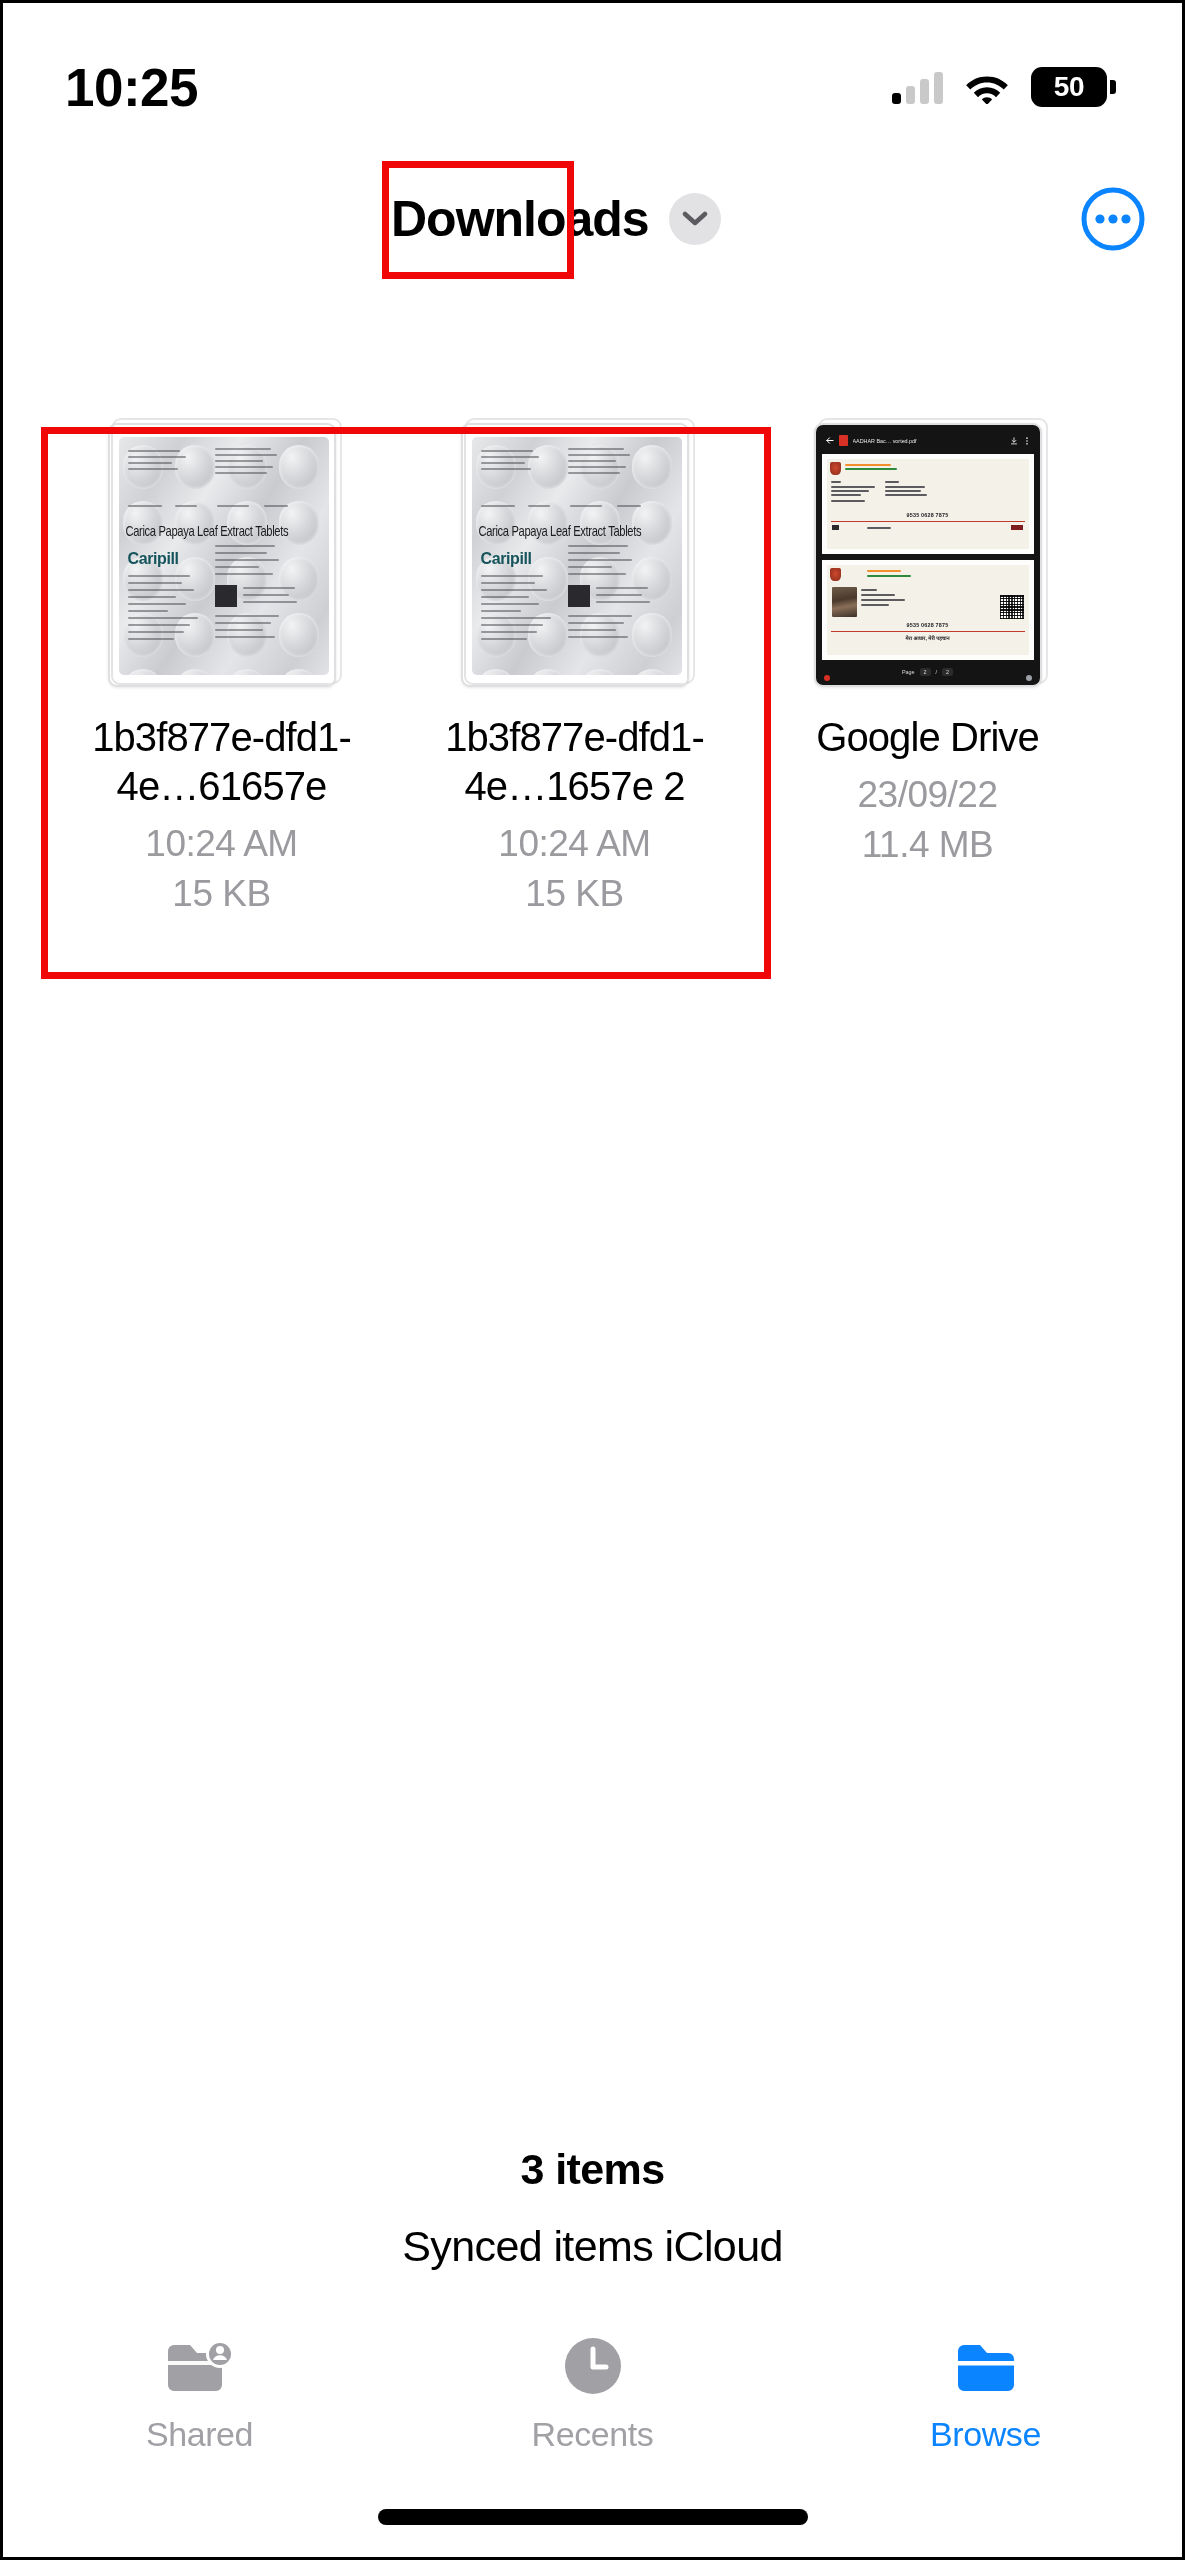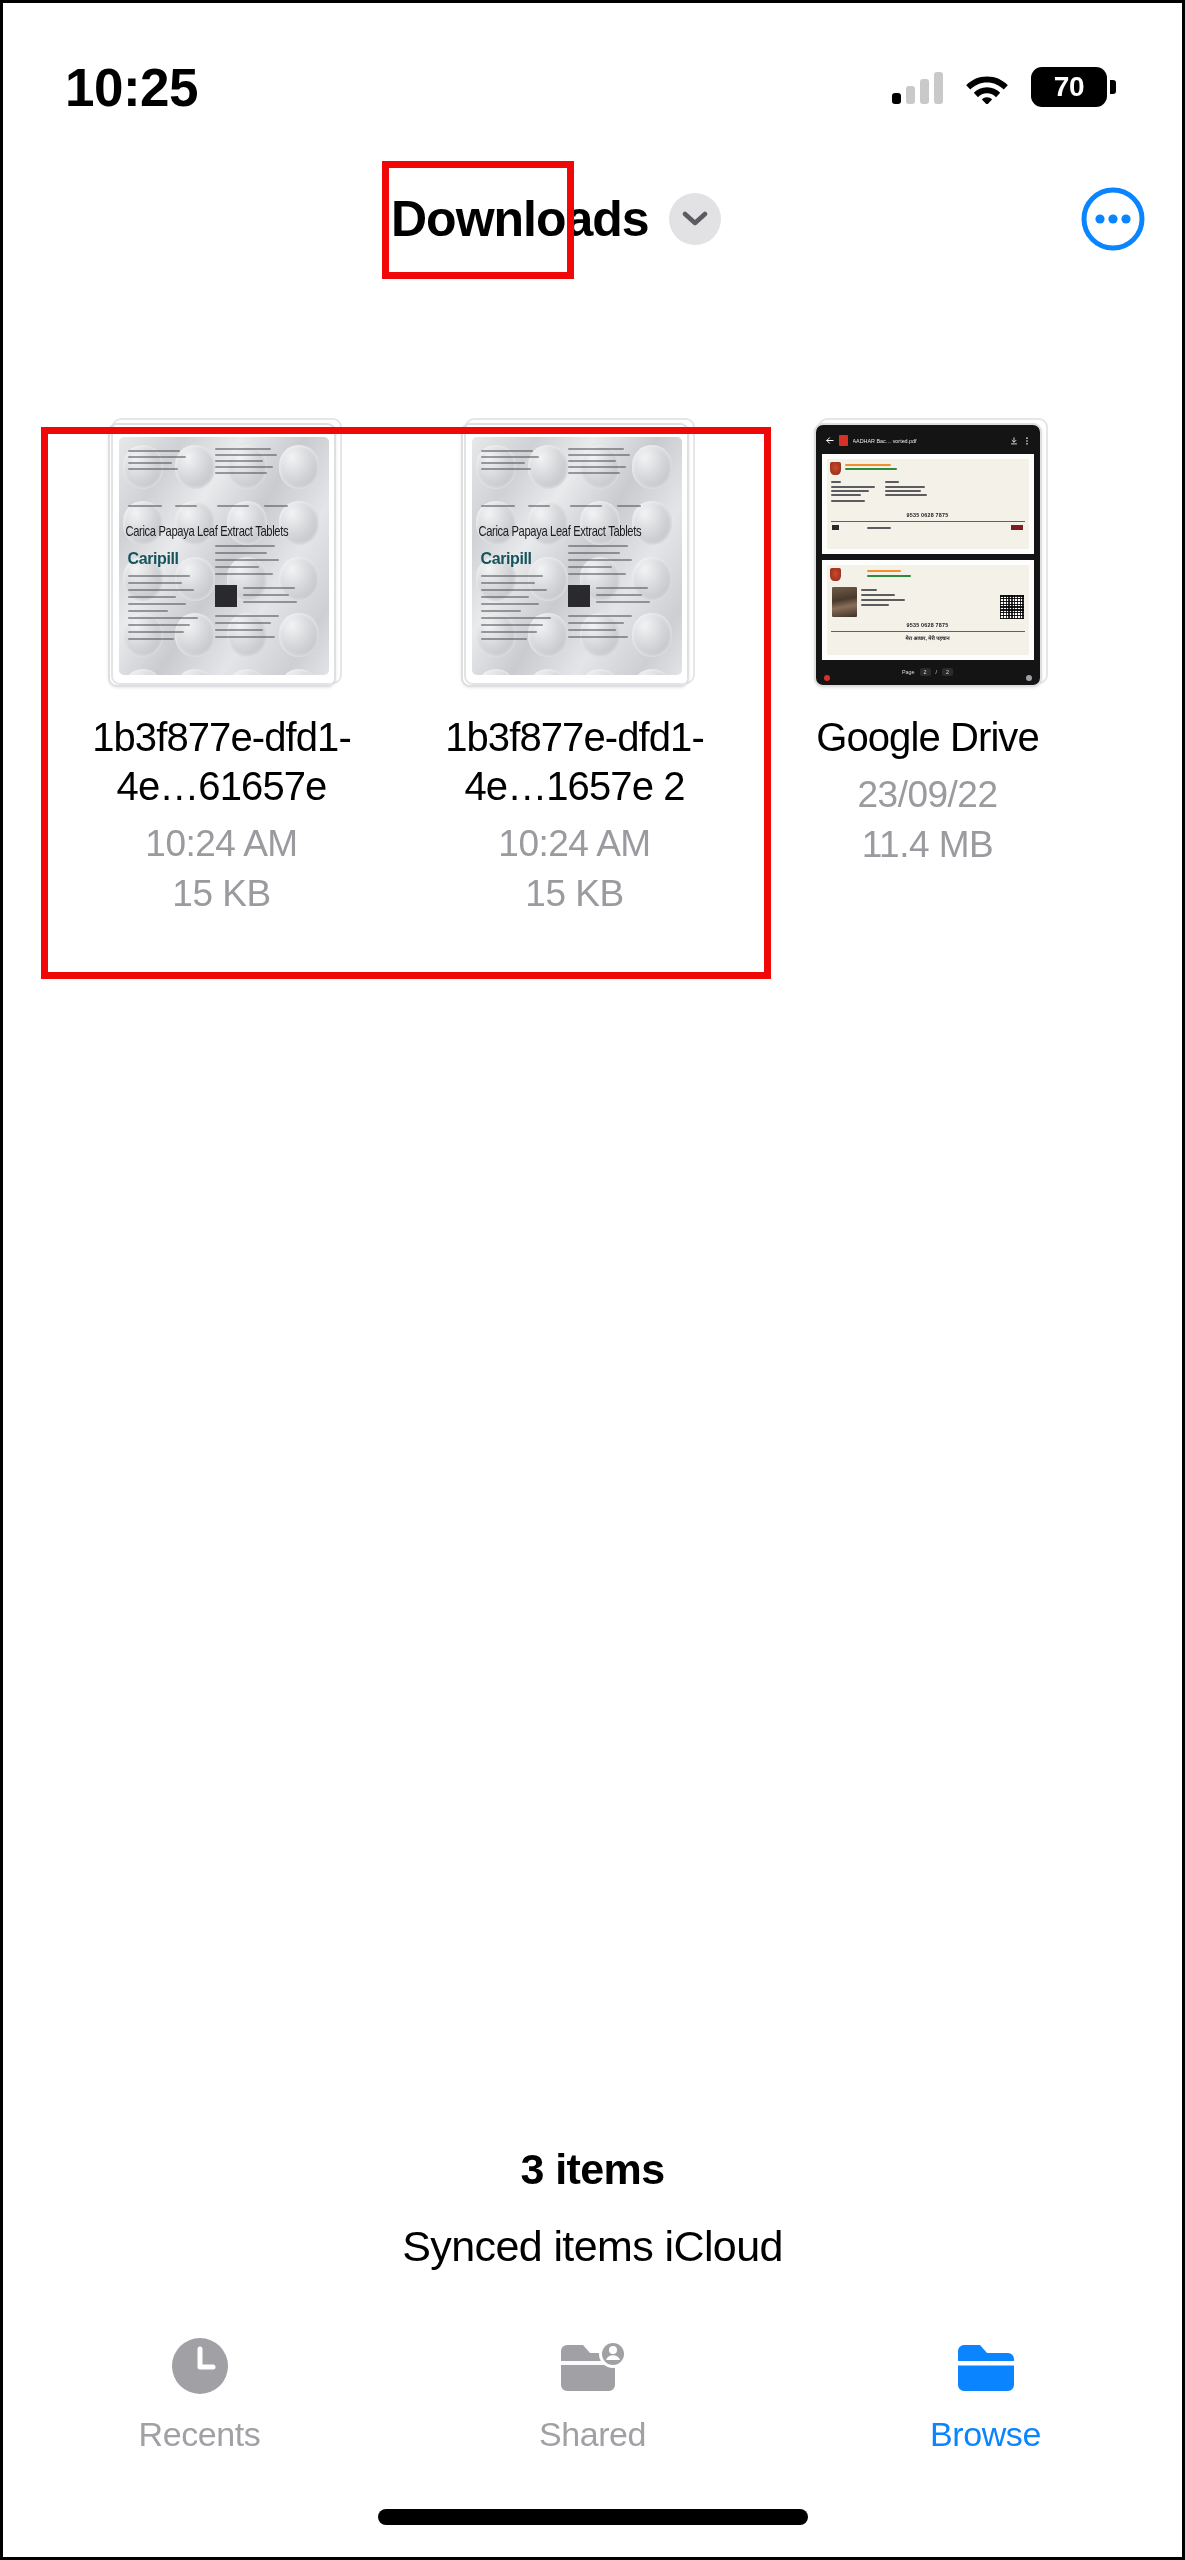--- a/index.html
+++ b/index.html
@@ -423,21 +423,21 @@
           <i></i>
           <i></i>
       </div>
       <svg class="wifi-icon" viewBox="0 0 44 34">
         <path d="M22 6.5C13.6 6.5 6.2 9.9 1.2 15.3l4.1 4.3C9.5 15.2 15.4 12.5 22 12.5s12.5 2.7 16.7 7.1l4.1-4.3C37.8 9.9 30.4 6.5 22 6.5z" fill="#000"></path>
         <path d="M22 17.2c-5.3 0-10 2.1-13.2 5.6l4.2 4.4c2.2-2.4 5.4-3.9 9-3.9s6.8 1.5 9 3.9l4.2-4.4c-3.2-3.5-7.9-5.6-13.2-5.6z" fill="#000"></path>
         <path d="M22 27.2c-2 0-3.8.9-5.1 2.3L22 34.8l5.1-5.3c-1.3-1.4-3.1-2.3-5.1-2.3z" fill="#000"></path>
       </svg>
       <div class="battery">
         <div class="battery-body">
-          <span class="battery-level">70</span>
+          <span class="battery-level">50</span>
         </div>
         <div class="battery-nub"></div>
       </div>
     </div>
   </div>
 
   <div class="nav-bar">
 
     <div class="title-group">
       <span class="folder-title">Downloads</span>
@@ -697,42 +697,42 @@
 
   <div class="footer-status">
     <div class="items-count">3 items</div>
     <div class="sync-text">Synced items iCloud</div>
   </div>
 
   <div class="tab-bar">
 
     <div class="tab inactive">
       <div class="tab-icon">
-        <svg width="62" height="62" viewBox="0 0 62 62">
-          <circle cx="31" cy="31" r="28" fill="#a0a0a5"></circle>
-          <path d="M31 14 V32 H44" stroke="#fff" stroke-width="5" fill="none" stroke-linecap="round" stroke-linejoin="round"></path>
-        </svg>
-      </div>
-      <div class="tab-label">Recents</div>
-    </div>
-
-    <div class="tab inactive">
-      <div class="tab-icon">
         <svg width="72" height="62" viewBox="0 0 72 62">
           <path d="M4 16a6 6 0 016-6h16l7 8h19a6 6 0 016 6v26a6 6 0 01-6 6H10a6 6 0 01-6-6z" fill="#a0a0a5"></path>
           <rect x="4" y="26" width="54" height="4" fill="#fff" opacity="0.95"></rect>
           <circle cx="56" cy="19" r="14" fill="#fff"></circle>
           <circle cx="56" cy="19" r="11" fill="#a0a0a5"></circle>
           <circle cx="56" cy="15" r="4" fill="#fff"></circle>
           <path d="M49 25a7.6 7.6 0 0114 0z" fill="#fff"></path>
         </svg>
       </div>
       <div class="tab-label">Shared</div>
     </div>
 
+    <div class="tab inactive">
+      <div class="tab-icon">
+        <svg width="62" height="62" viewBox="0 0 62 62">
+          <circle cx="31" cy="31" r="28" fill="#a0a0a5"></circle>
+          <path d="M31 14 V32 H44" stroke="#fff" stroke-width="5" fill="none" stroke-linecap="round" stroke-linejoin="round"></path>
+        </svg>
+      </div>
+      <div class="tab-label">Recents</div>
+    </div>
+
     <div class="tab active">
       <div class="tab-icon">
         <svg width="72" height="62" viewBox="0 0 72 62">
           <path d="M8 16a6 6 0 016-6h16l7 8h21a6 6 0 016 6v26a6 6 0 01-6 6H14a6 6 0 01-6-6z" fill="#0a84ff"></path>
           <rect x="8" y="26" width="56" height="4.5" fill="#fff"></rect>
         </svg>
       </div>
       <div class="tab-label">Browse</div>
     </div>
   </div>

